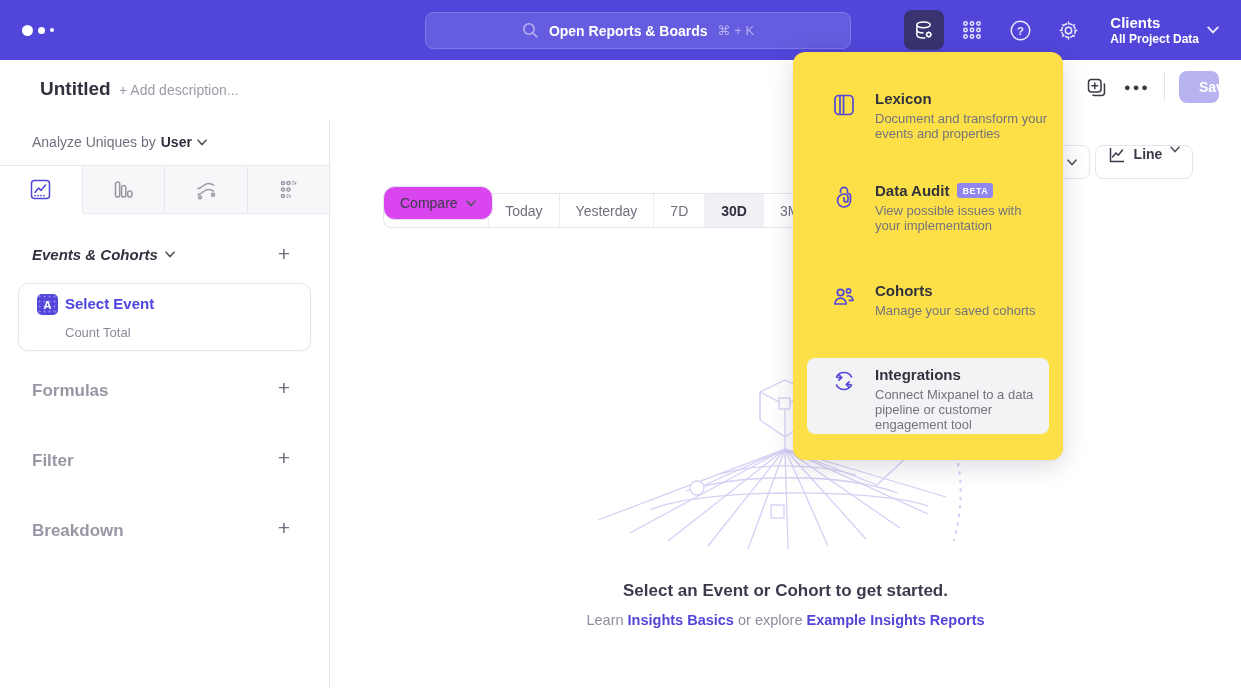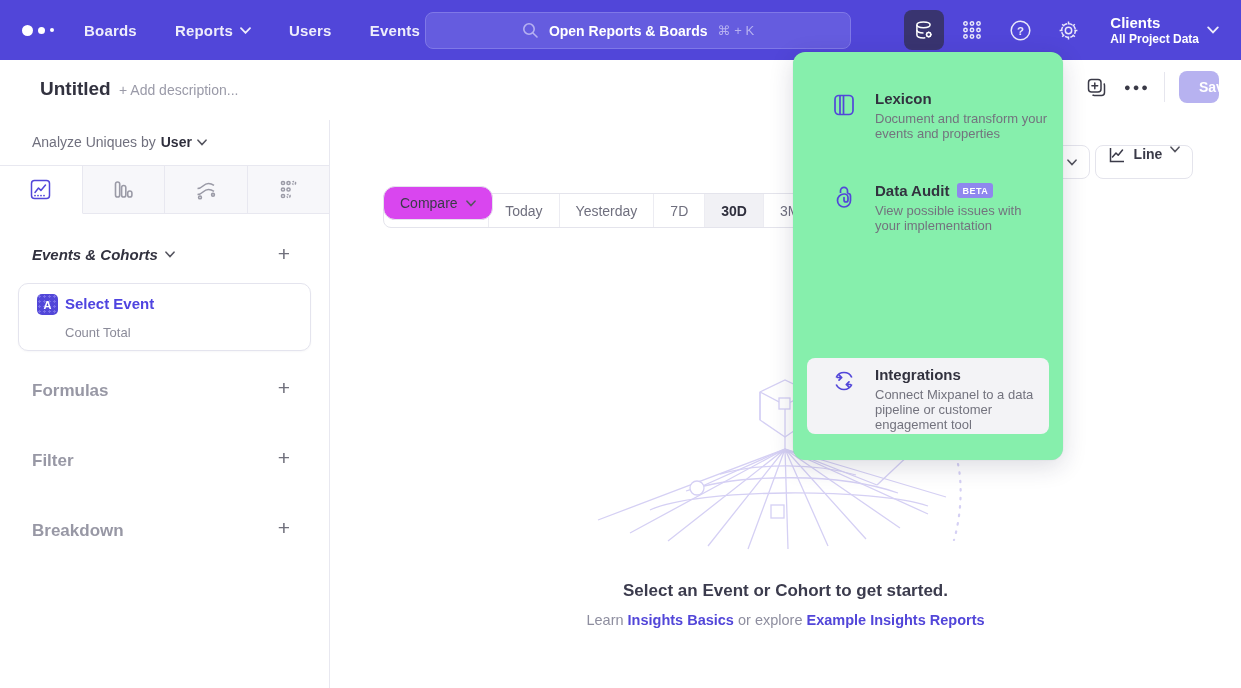--- a/index.html
+++ b/index.html
@@ -59,21 +59,21 @@
   .interval-btn { position:absolute; left:678px; top:25px; width:82px; height:34px; background:#fff; border:1px solid #e4e4ec; border-radius:8px; display:flex; align-items:center; justify-content:flex-end; padding-right:12px; cursor:pointer; z-index:2; }
   .line-btn { position:absolute; left:765px; top:25px; width:98px; height:34px; background:#fff; border:1px solid #e4e4ec; border-radius:8px; display:flex; align-items:flex-start; justify-content:center; gap:8px; font-size:14px; font-weight:600; color:#3a3a48; cursor:pointer; z-index:2; }
 
   
   .illustration { position:absolute; left:260px; top:240px; z-index:0; }
   .empty-title { position:absolute; left:0; top:461px; width:911px; text-align:center; font-size:17px; font-weight:700; color:#3b3b4d; }
   .empty-sub { position:absolute; left:0; top:492px; width:911px; text-align:center; font-size:14.5px; color:#8e8e9f; }
   .empty-sub a { color:#5246d9; font-weight:700; text-decoration:none; cursor:pointer; }
 
   
-  .panel { position:absolute; left:793px; top:52px; width:270px; height:408px; background:#86efac; border-radius:12px; box-shadow:0 6px 24px rgba(30,30,70,.16), 0 0 1px rgba(30,30,70,.2); z-index:50; }
+  .panel { position:absolute; left:793px; top:52px; width:270px; height:408px; background:#fde047; border-radius:12px; box-shadow:0 6px 24px rgba(30,30,70,.16), 0 0 1px rgba(30,30,70,.2); z-index:50; }
   .mi { position:absolute; left:14px; width:242px; display:flex; gap:18px; padding:8px 0 0 24px; border-radius:8px; cursor:pointer; }
   .mi .mi-icon { flex:0 0 26px; padding-top:2px; }
   .mi .mi-text { width:176px; }
   .mi .mi-title { font-size:15px; font-weight:700; color:#32323f; display:flex; align-items:center; gap:8px; }
   .mi .mi-desc { margin-top:4px; font-size:13px; line-height:15px; color:#73737e; }
   .mi.hovered { background:#f3f3f6; }
   .beta { background:#8f87ee; color:#fff; font-size:9px; font-weight:700; letter-spacing:.5px; padding:2.5px 5px; border-radius:3px; }
 
   svg { display:block; }
 </style>
@@ -81,37 +81,20 @@
 <body>
 
 <div class="app">
 
   <header class="topnav">
     <div class="logo">
         <i class="d1"></i>
         <i class="d2"></i>
         <i class="d3"></i>
       </div>
-    <div class="nav-items">
-      <span class="nav-item">
-          <span>Boards</span>
-        </span>
-      <span class="nav-item">
-        <span>Reports</span>
-        <svg width="11" height="7" viewBox="0 0 11 7">
-            <path d="M1 1.2 5.5 5.8 10 1.2" fill="none" stroke="#eeedfb" stroke-width="1.8" stroke-linecap="round"></path>
-          </svg>
-      </span>
-      <span class="nav-item">
-          <span>Users</span>
-        </span>
-      <span class="nav-item">
-          <span>Events</span>
-        </span>
-    </div>
     <div class="search">
       <svg width="17" height="17" viewBox="0 0 17 17">
           <circle cx="7" cy="7" r="5.2" fill="none" stroke="#b6b1f1" stroke-width="1.6"></circle>
           <path d="M11.2 11.2 15 15" stroke="#b6b1f1" stroke-width="1.6" stroke-linecap="round"></path>
         </svg>
       <span>Open Reports &amp; Boards</span>
       <span class="kbd">⌘ + K</span>
     </div>
     <div class="nav-right">
       <button class="iconbtn active">
@@ -343,20 +326,36 @@
       </span>
       <div class="mi-text">
         <div class="mi-title">
           <span>Data Audit</span>
           <span class="beta">BETA</span>
         </div>
         <div class="mi-desc">View possible issues with your implementation</div>
       </div>
     </div>
 
+    <div class="mi" style="top:222px; height:70px;">
+      <span class="mi-icon">
+        <svg width="26" height="26" viewBox="0 0 26 26" fill="none" stroke="#5246d9" stroke-width="1.7">
+          <circle cx="9.5" cy="8.5" r="3.2"></circle>
+          <path d="M3.8 20c0-3.4 2.6-5.8 5.7-5.8s5.7 2.4 5.7 5.8z" stroke-linejoin="round"></path>
+          <circle cx="17.5" cy="7" r="2.1"></circle>
+          <path d="M15.6 12.3c.6-.25 1.2-.4 1.9-.4 2.4 0 4.4 1.9 4.4 4.5h-4.2" stroke-linejoin="round"></path>
+        </svg>
+      </span>
+      <div class="mi-text">
+        <div class="mi-title">
+            <span>Cohorts</span>
+          </div>
+        <div class="mi-desc">Manage your saved cohorts</div>
+      </div>
+    </div>
 
     <div class="mi hovered" style="top:306px; height:76px;">
       <span class="mi-icon">
         <svg width="26" height="26" viewBox="0 0 26 26" fill="none" stroke="#5246d9" stroke-width="1.7">
           <path d="M5.2 9.5A8.6 8.6 0 0 1 20.8 9.5M20.8 16.5A8.6 8.6 0 0 1 5.2 16.5"></path>
           <path d="M6.5 9.5h4.2M10.7 9.5 8 6.8M10.7 9.5 8 12.2" stroke-linecap="round" stroke-linejoin="round"></path>
           <path d="M19.5 16.5h-4.2M15.3 16.5l2.7-2.7M15.3 16.5l2.7 2.7" stroke-linecap="round" stroke-linejoin="round"></path>
         </svg>
       </span>
       <div class="mi-text">

